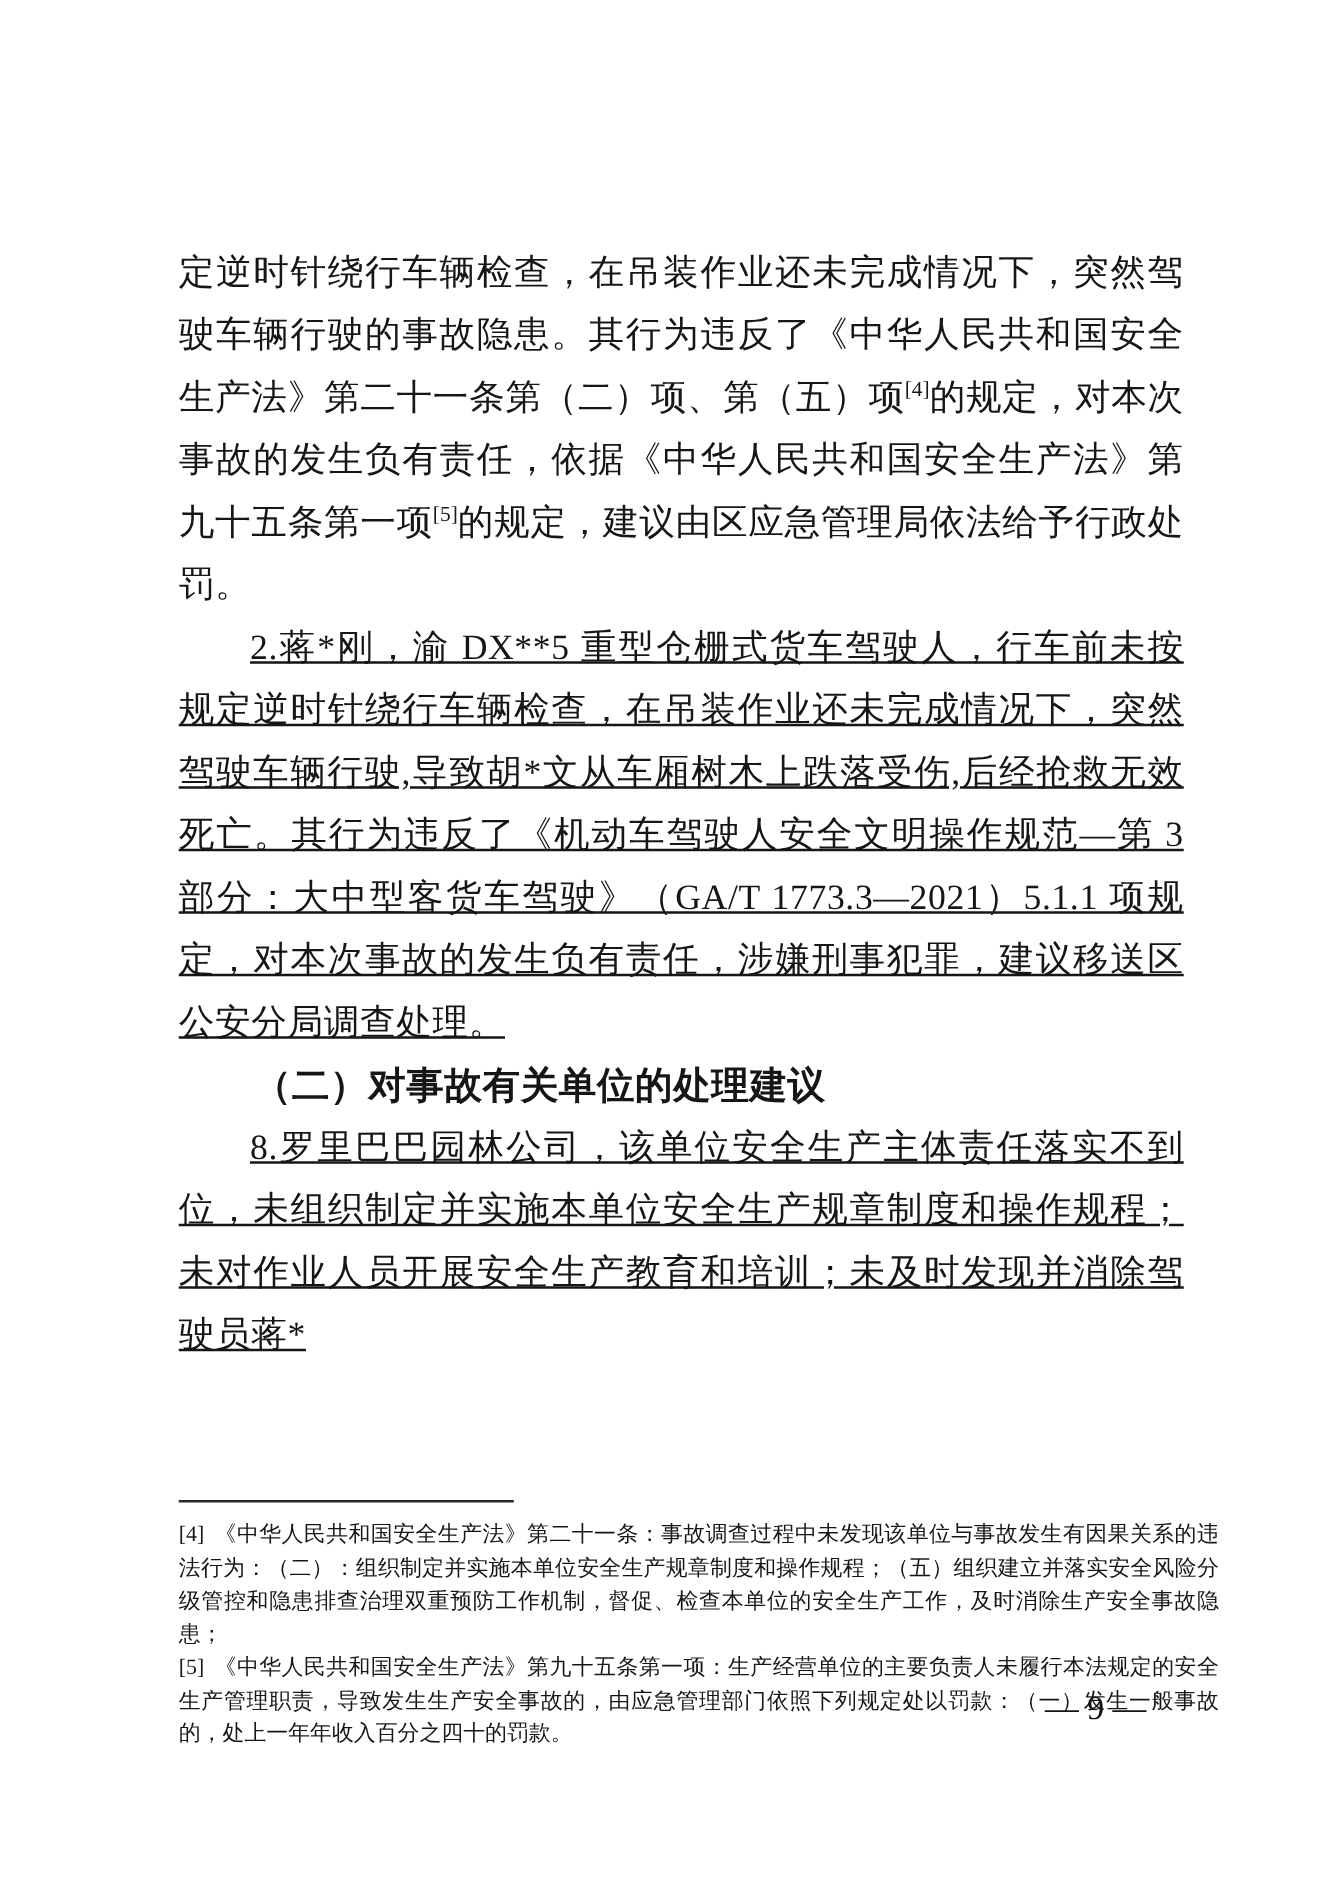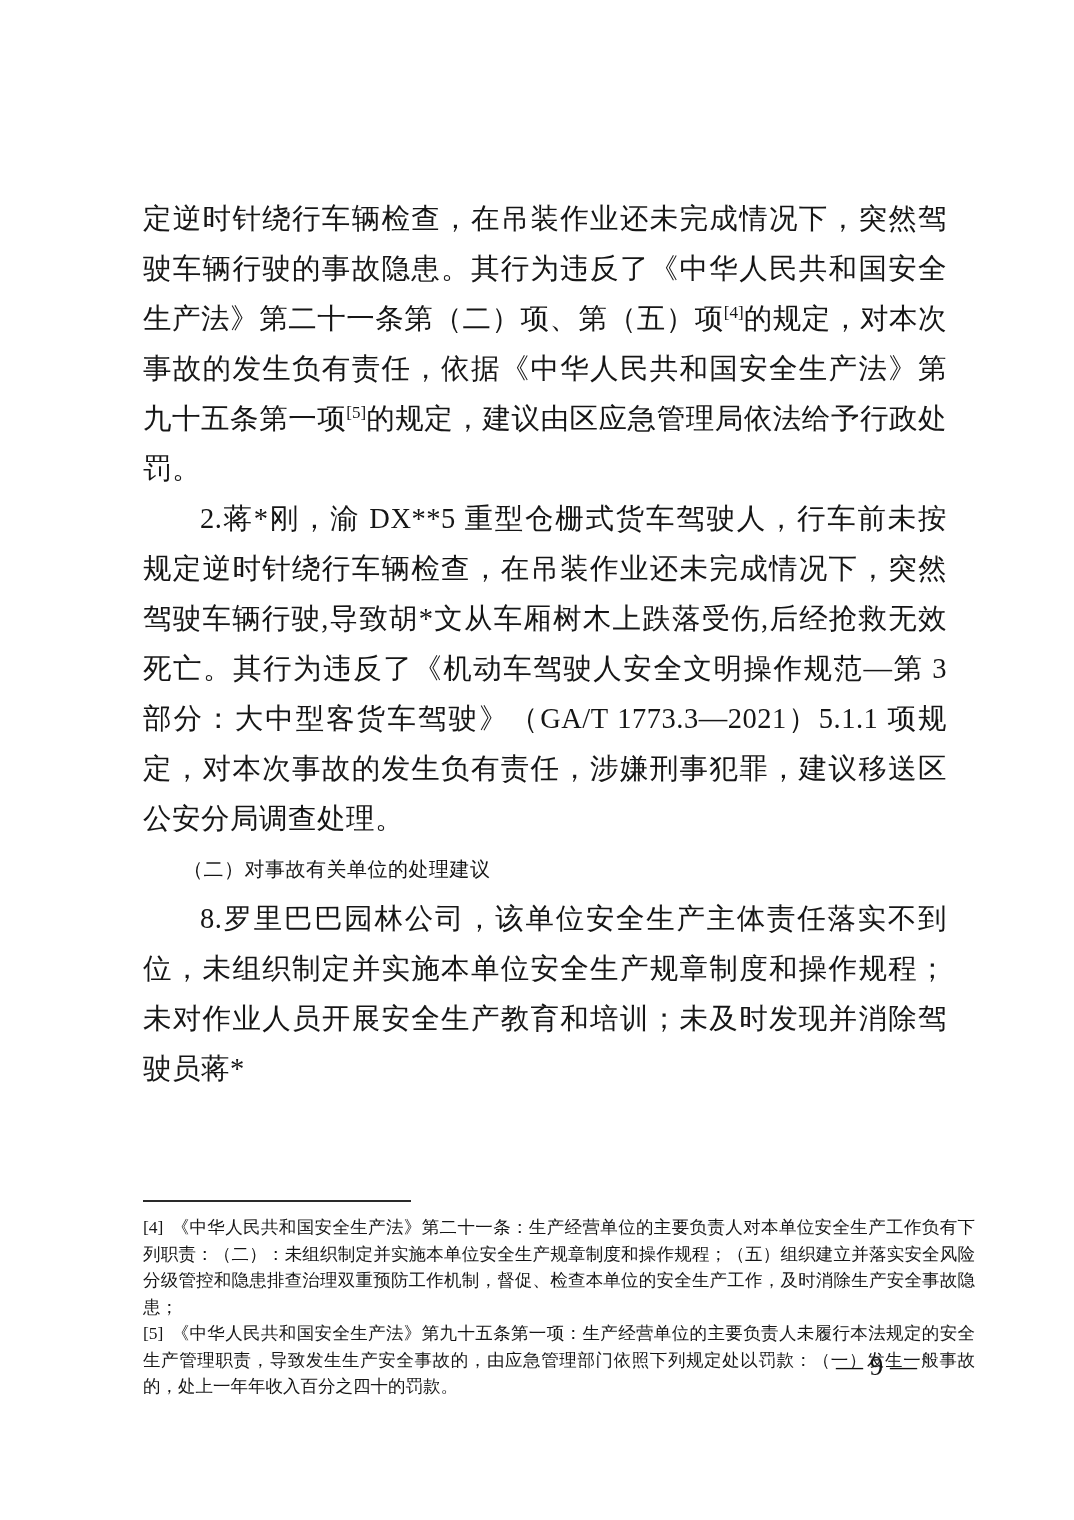--- a/index.html
+++ b/index.html
@@ -17,25 +17,25 @@
     position: absolute;
     left: 143px;
     top: 194px;
     width: 804px;
     font-size: 28.5px;
     line-height: 50px;
     text-align: justify;
     letter-spacing: 0.5px;
   }
   .body-text p { margin: 0; }
-  .body-text p.indent { text-indent: 2em; }
+  .body-text p.indent { text-indent: 2em; text-decoration: underline; }
   .section-heading {
-    font-size: 20px;
+    font-size: 30px;
     line-height: 50px;
-    font-weight: normal;
+    font-weight: bold;
     text-indent: 2em;
   }
   sup.fn-ref {
     font-size: 0.6em;
     vertical-align: super;
     line-height: 0;
     letter-spacing: 0;
   }
   .footnotes {
     position: absolute;
@@ -81,21 +81,21 @@
 
 
     <p class="indent">8.罗里巴巴园林公司，该单位安全生产主体责任落实不到位，未组织制定并实施本单位安全生产规章制度和操作规程；未对作业人员开展安全生产教育和培训；未及时发现并消除驾驶员蒋*</p>
 
   </div>
 
   <div class="footnotes">
     <div class="footnote-separator"></div>
 
     <p class="footnote-item">
-      <span class="fn-marker">[4]</span><span>《中华人民共和国安全生产法》第二十一条：生产经营单位的主要负责人对本单位安全生产工作负有下列职责：（二）：未组织制定并实施本单位安全生产规章制度和操作规程；（五）组织建立并落实安全风险分级管控和隐患排查治理双重预防工作机制，督促、检查本单位的安全生产工作，及时消除生产安全事故隐患；</span>
+      <span class="fn-marker">[4]</span><span>《中华人民共和国安全生产法》第二十一条：事故调查过程中未发现该单位与事故发生有因果关系的违法行为：（二）：组织制定并实施本单位安全生产规章制度和操作规程；（五）组织建立并落实安全风险分级管控和隐患排查治理双重预防工作机制，督促、检查本单位的安全生产工作，及时消除生产安全事故隐患；</span>
     </p>
 
     <p class="footnote-item">
       <span class="fn-marker">[5]</span><span>《中华人民共和国安全生产法》第九十五条第一项：生产经营单位的主要负责人未履行本法规定的安全生产管理职责，导致发生生产安全事故的，由应急管理部门依照下列规定处以罚款：（一）发生一般事故的，处上一年年收入百分之四十的罚款。</span>
     </p>
   </div>
 
   <div class="page-number">— 9 —</div>
 
 </div>

